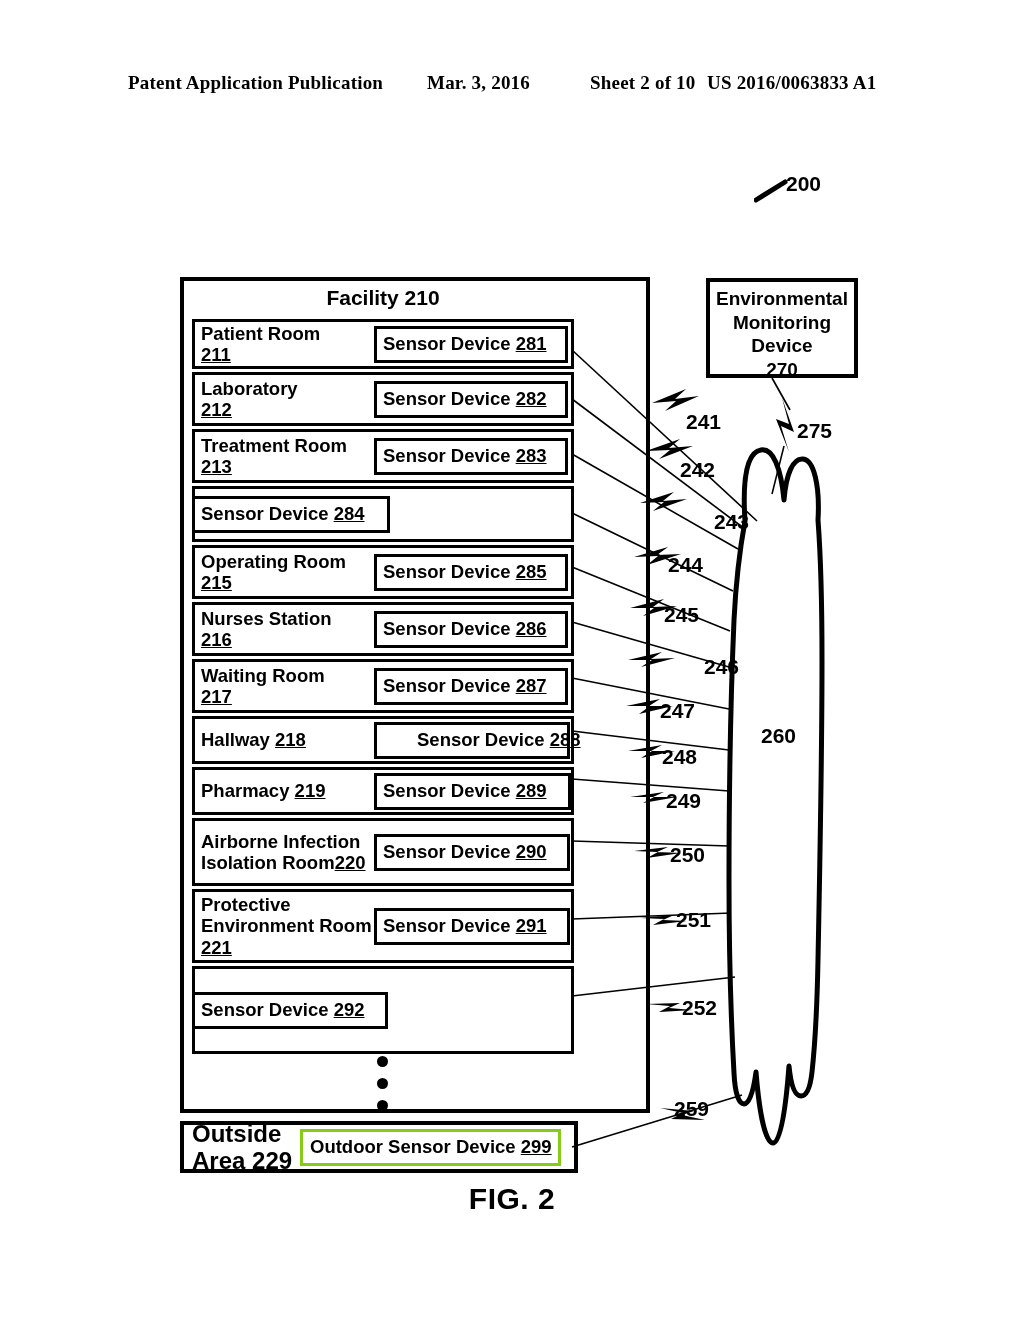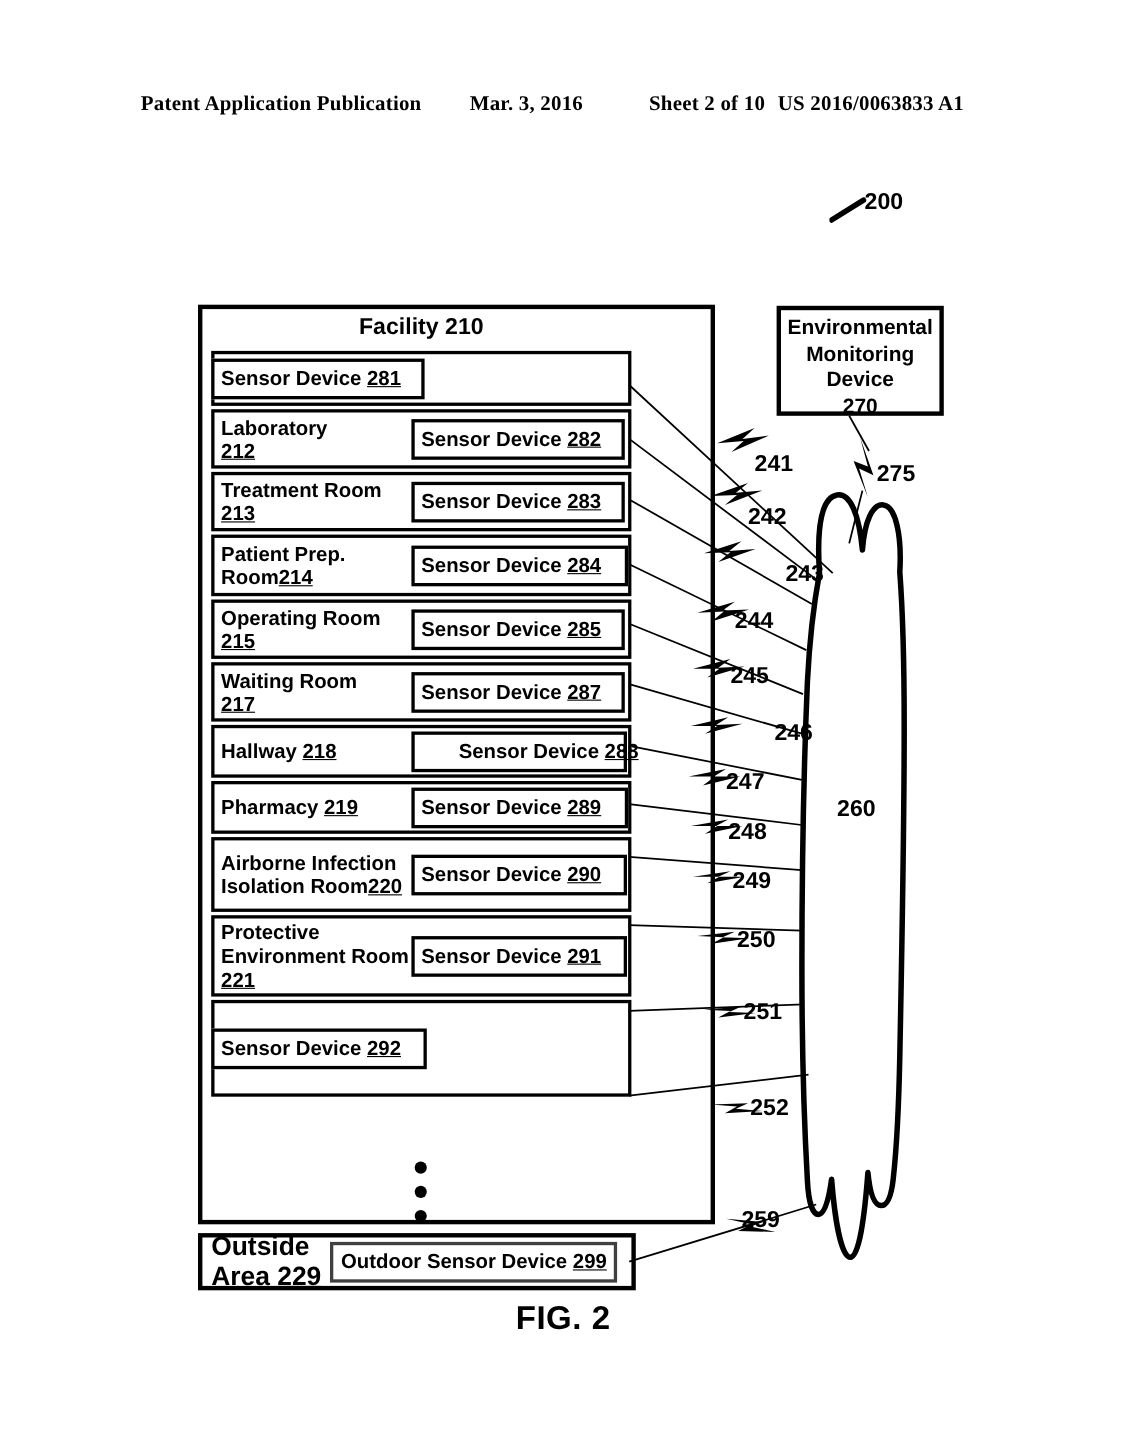--- a/index.html
+++ b/index.html
@@ -12,21 +12,21 @@
     height: 1320px;
     position: relative;
     font-family: "Liberation Sans", sans-serif;
     color: #000000;
     overflow: hidden;
   }
 
   
   .page-header {
     position: absolute;
-    left: 0; top: 84px;
+    left: 0; top: 72px;
     width: 934px;
     height: 28px;
     font-family: "Liberation Serif", serif;
     font-weight: bold;
     font-size: 19px;
     letter-spacing: 0.2px;
   }
   .hdr-pub   { position: absolute; left: 128px; top: 0; white-space: nowrap; }
   .hdr-date  { position: absolute; left: 427px; top: 0; white-space: nowrap; }
   .hdr-sheet { position: absolute; left: 590px; top: 0; white-space: nowrap; }
@@ -142,21 +142,21 @@
   .outside-label {
     font-size: 24px;
     font-weight: bold;
     line-height: 1.14;
     padding-left: 8px;
     width: 116px;
     box-sizing: border-box;
     flex: 0 0 116px;
   }
   .outside-sensor {
-    border: 3px solid #404040;
+    border: 3px solid #84cc16;
     box-sizing: border-box;
     font-size: 18.5px;
     font-weight: bold;
     white-space: nowrap;
     padding: 4px 6px 5px 7px;
     background: #fff;
   }
 
   
   .emd-box {
@@ -212,37 +212,41 @@
 
 <svg class="ref200-tick" viewBox="0 0 34 24">
   <line x1="2" y1="21" x2="31" y2="3" stroke="#000" stroke-width="5" stroke-linecap="round"></line>
 </svg>
 <div class="ref200">200</div>
 
 <div class="facility">
   <div class="facility-title">Facility 210</div>
   <div class="room-list" id="room-list">
       <div class="room-row" style="height: 50px;">
+        <div class="room-label"><span>Patient Room</span><br><u>211</u></div>
         <div class="sensor-box" style="width: 194px;"><span>Sensor Device </span><u>281</u></div>
       </div>
       <div class="room-row" style="height: 54px;">
         <div class="room-label"><span>Laboratory</span><br><u>212</u></div>
         <div class="sensor-box" style="width: 194px;"><span>Sensor Device </span><u>282</u></div>
       </div>
       <div class="room-row" style="height: 54px;">
         <div class="room-label"><span>Treatment Room</span><br><u>213</u></div>
         <div class="sensor-box" style="width: 194px;"><span>Sensor Device </span><u>283</u></div>
       </div>
       <div class="room-row" style="height: 56px;">
-        <div class="room-label"><span>Patient Prep. Room</span><u>214</u></div>
         <div class="sensor-box" style="width: 198px;"><span>Sensor Device </span><u>284</u></div>
       </div>
       <div class="room-row" style="height: 54px;">
         <div class="room-label"><span>Operating Room</span><br><u>215</u></div>
         <div class="sensor-box" style="width: 194px;"><span>Sensor Device </span><u>285</u></div>
+      </div>
+      <div class="room-row" style="height: 54px;">
+        <div class="room-label"><span>Nurses Station</span><br><u>216</u></div>
+        <div class="sensor-box" style="width: 194px;"><span>Sensor Device </span><u>286</u></div>
       </div>
       <div class="room-row" style="height: 54px;">
         <div class="room-label"><span>Waiting Room</span><br><u>217</u></div>
         <div class="sensor-box" style="width: 194px;"><span>Sensor Device </span><u>287</u></div>
       </div>
       <div class="room-row" style="height: 48px;">
         <div class="room-label"><span>Hallway </span><u>218</u></div>
         <div class="sensor-box" style="width: 196px; padding-left: 40px;"><span>Sensor Device </span><u>288</u></div>
       </div>
       <div class="room-row" style="height: 48px;">

